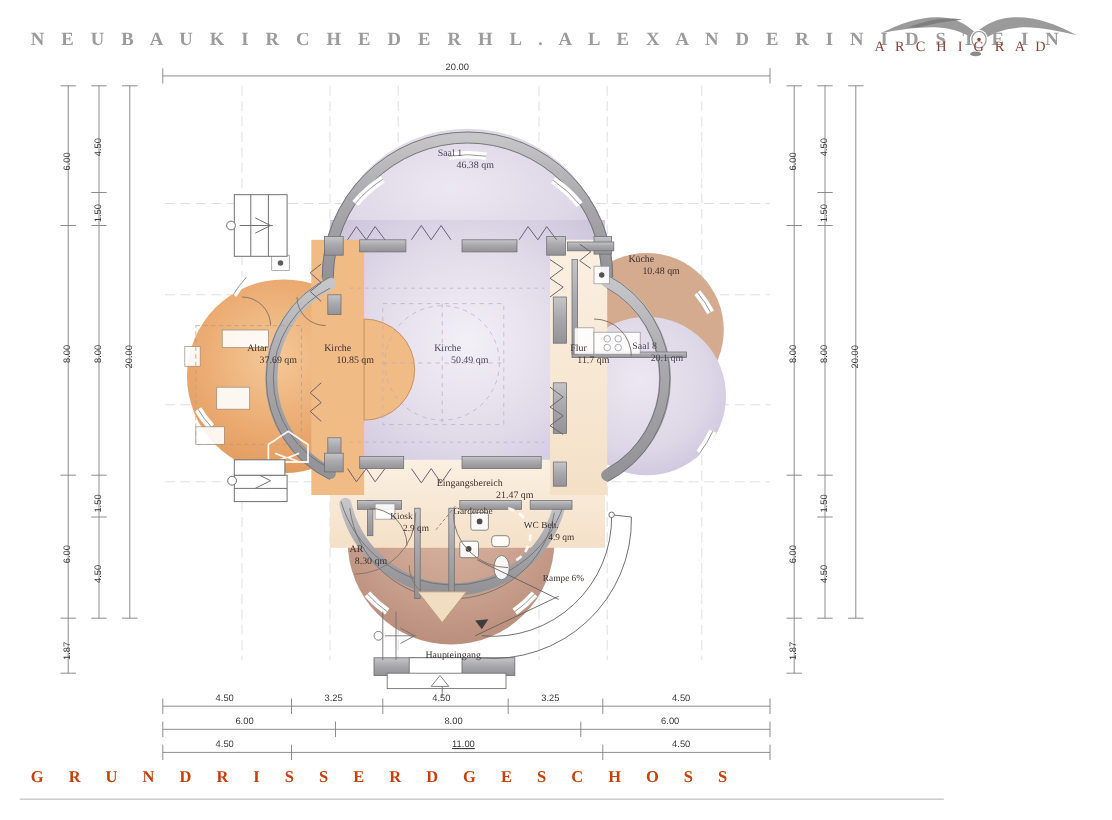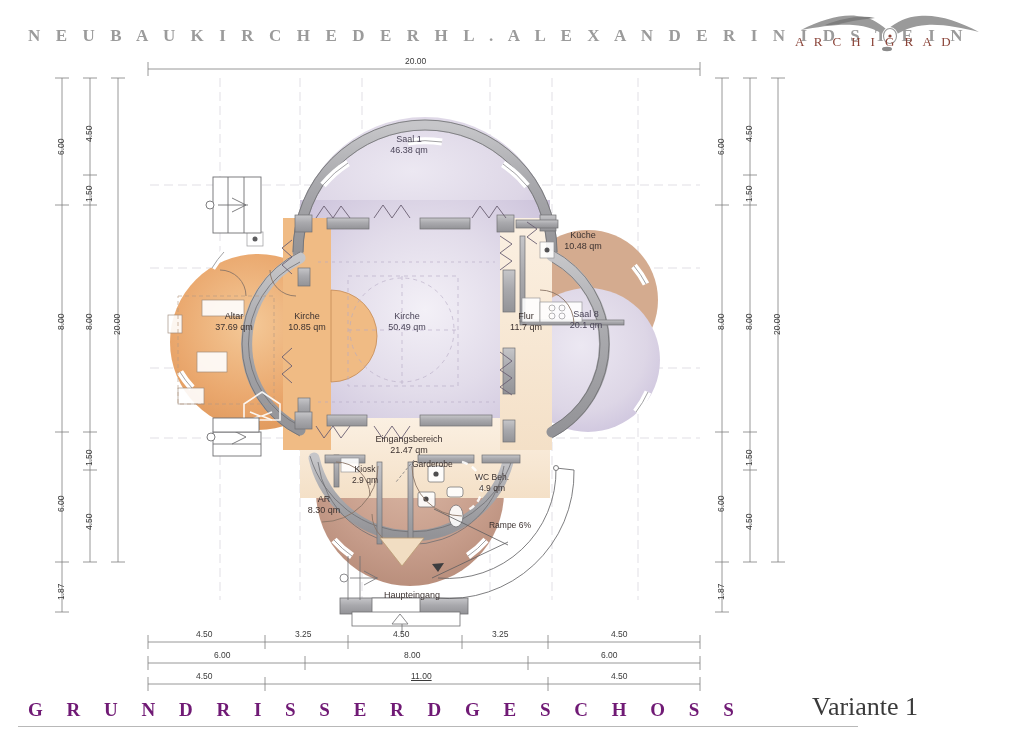--- a/index.html
+++ b/index.html
@@ -31,49 +31,49 @@
   }
 
   
   #footer-rule{
     position:absolute;left:18px;top:726px;width:840px;height:1px;
     background:#b8b8b8;
   }
   #footer-label{
     position:absolute;left:28px;top:699px;
     font-family:"Liberation Serif", serif;
-    font-size:19px;font-weight:bold;letter-spacing:9.5px;
-    color:#701a75;white-space:nowrap;
+    font-size:15px;font-weight:bold;letter-spacing:9.5px;
+    color:#c2410c;white-space:nowrap;
   }
   #footer-variant{
     position:absolute;left:812px;top:692px;
     font-family:"Liberation Serif", serif;
     font-size:26px;color:#3a3a3a;white-space:nowrap;
   }
 
   
   .dim{
     position:absolute;
     font-family:"Liberation Sans", sans-serif;
     font-size:8.5px;color:#3a3a3a;
     white-space:nowrap;
   }
   .dim.vert{transform-origin:0 0;transform:rotate(-90deg);}
 
   
   .rlabel{
     position:absolute;
-    font-family:Liberation Sans, sans-serif;
+    font-family:Liberation Serif, serif;
     font-size:9px;color:#3c3230;
     text-align:center;white-space:nowrap;
     line-height:11px;
     pointer-events:none;
   }
   .rlabel .nm{display:block;}
-  .rlabel .ar{display:block;}
+  .rlabel .ar{display:block;text-align:right;}
   .rlabel.small{font-size:8.5px;}
   .rlabel.purple{color:#4a4458;}
 </style>
 </head>
 <body>
 
 <div id="sheet">
 
   <div id="header-title">N E U B A U   K I R C H E   D E R   H L .   A L E X A N D E R   I N   I D S T E I N</div>
 
@@ -500,21 +500,21 @@
   <div class="rlabel purple" style="left:370px;top:311px;width:74px;">
     <span class="nm">Kirche</span>
     <span class="ar">50.49 qm</span>
   </div>
 
   <div class="rlabel" style="left:498px;top:311px;width:56px;">
     <span class="nm">Flur</span>
     <span class="ar">11.7 qm</span>
   </div>
 
-  <div class="rlabel" style="left:351px;top:434px;width:116px;">
+  <div class="rlabel" style="left:369px;top:434px;width:116px;">
     <span class="nm">Eingangsbereich</span>
     <span class="ar">21.47 qm</span>
   </div>
 
   <div class="rlabel small" style="left:340px;top:464px;width:50px;">
     <span class="nm">Kiosk</span>
     <span class="ar">2.9 qm</span>
   </div>
 
   <div class="rlabel" style="left:296px;top:494px;width:56px;">
@@ -526,15 +526,14 @@
     <span class="nm">WC Beh.</span>
     <span class="ar">4.9 qm</span>
   </div>
 
   <div class="rlabel small" style="left:412px;top:459px;width:70px;text-align:left;">Garderobe</div>
   <div class="rlabel small" style="left:461px;top:520px;width:70px;text-align:right;">Rampe 6%</div>
   <div class="rlabel" style="left:369px;top:590px;width:86px;">Haupteingang</div>
 
   <div id="footer-rule"></div>
   <div id="footer-label">G R U N D R I S S     E R D G E S C H O S S</div>
-  <div id="footer-variant">Variante 1</div>
 
 </div>
 
 </body></html>

